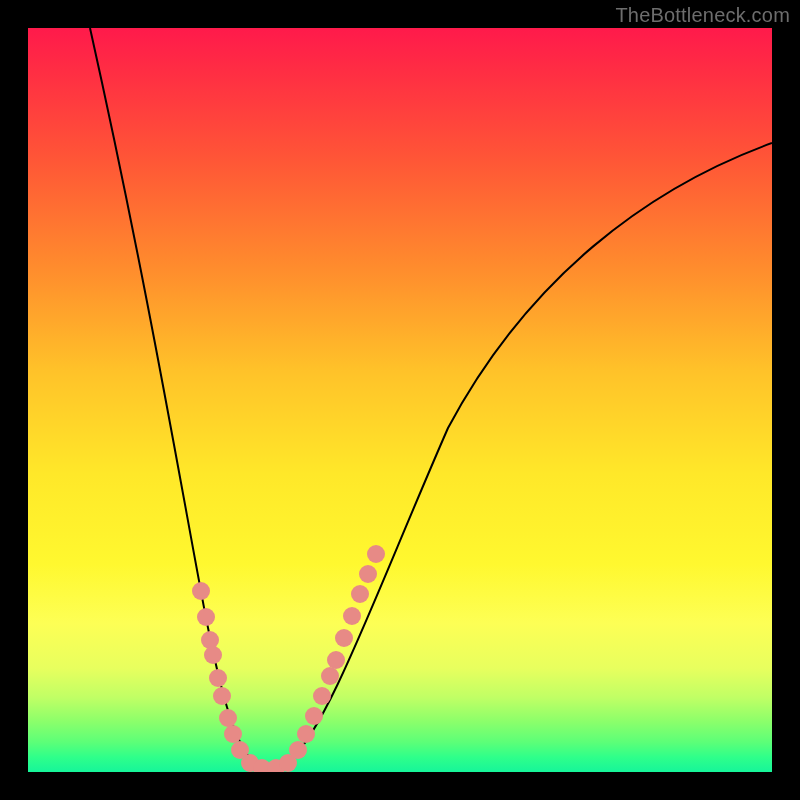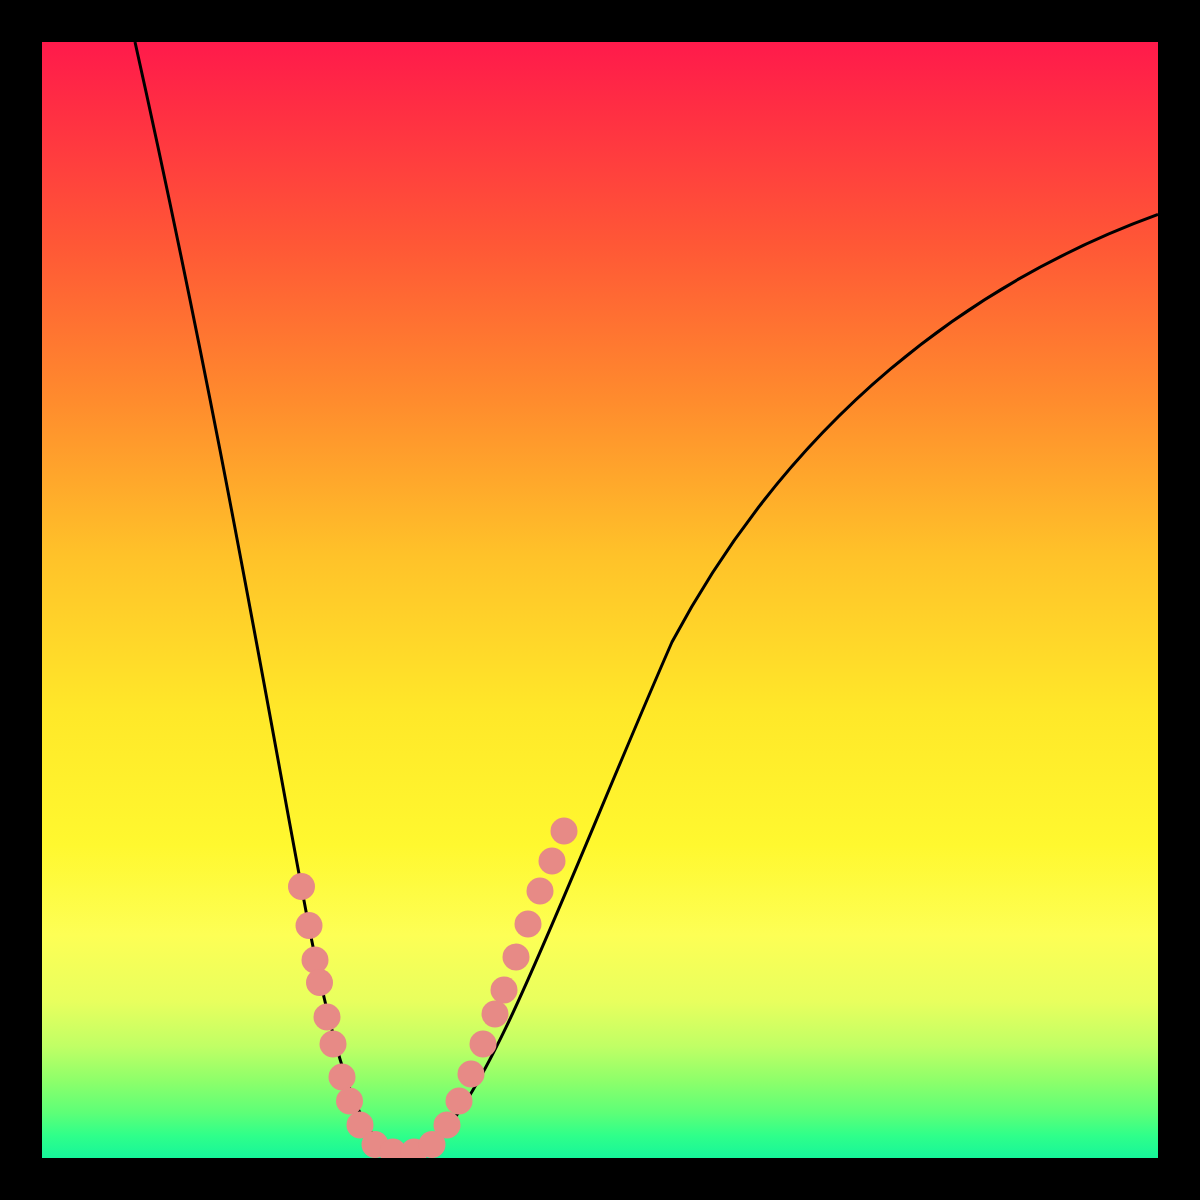--- a/index.html
+++ b/index.html
@@ -63,20 +63,21 @@
   svg.markers {
     position: absolute;
     inset: 0;
     z-index: 3;
   }
 </style>
 </head>
 <body>
 
 <div class="stage">
+  <div class="watermark">TheBottleneck.com</div>
 
   <div class="plot">
     <div class="gradient"></div>
 
     <svg class="curve" viewBox="0 0 744 744" preserveAspectRatio="none">
       <path fill="none" stroke="#000" stroke-width="2" d="M 62 0 C 120 260, 155 470, 178 590 C 192 660, 205 710, 222 730 C 232 741, 248 742, 262 732 C 300 700, 350 560, 420 400 C 500 250, 620 160, 744 115"></path>
     </svg>
 
     <svg class="markers" viewBox="0 0 744 744" preserveAspectRatio="none">
       <g id="markers-left-group">

